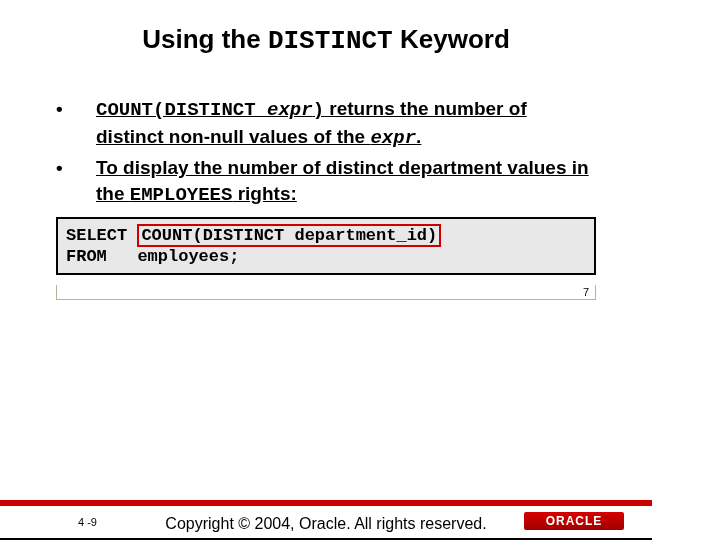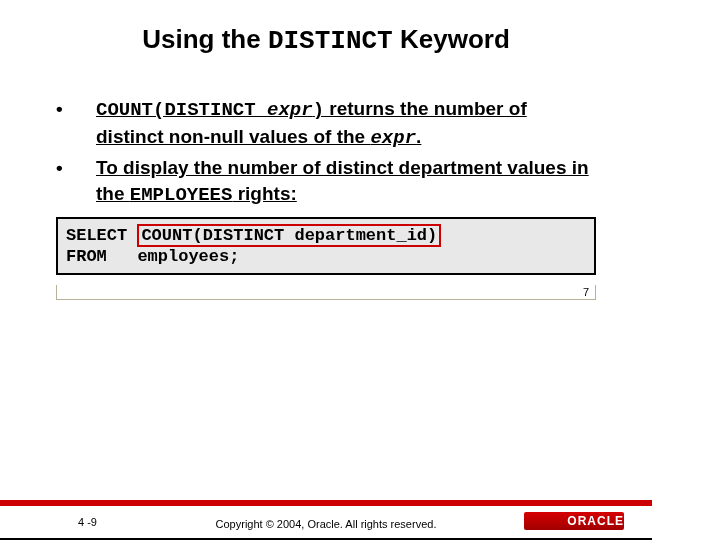--- a/index.html
+++ b/index.html
@@ -87,30 +87,30 @@
     position: absolute;
     left: 30px;
     bottom: 10px;
     font-size: 11px;
     font-family: Arial, sans-serif;
     margin-left: 48px;
   }
   .copyright {
     width: 100%;
     text-align: center;
-    font-size: 11px;
+    font-size: 16px;
     font-family: Arial, sans-serif;
     padding-top: 10px;
   }
   .logo {
     position: absolute;
     right: 28px;
     bottom: 8px;
     width: 100px; height: 18px;
-    display: flex; align-items: center; justify-content: flex-end;
+    display: flex; align-items: center; justify-content: center;
     background: linear-gradient(#d60000,#a00000);
     border-radius: 2px;
   }
   .logo span {
     color: #fff;
     font-family: Arial, sans-serif;
     font-weight: bold;
     font-size: 12px;
     letter-spacing: 1px;
   }

